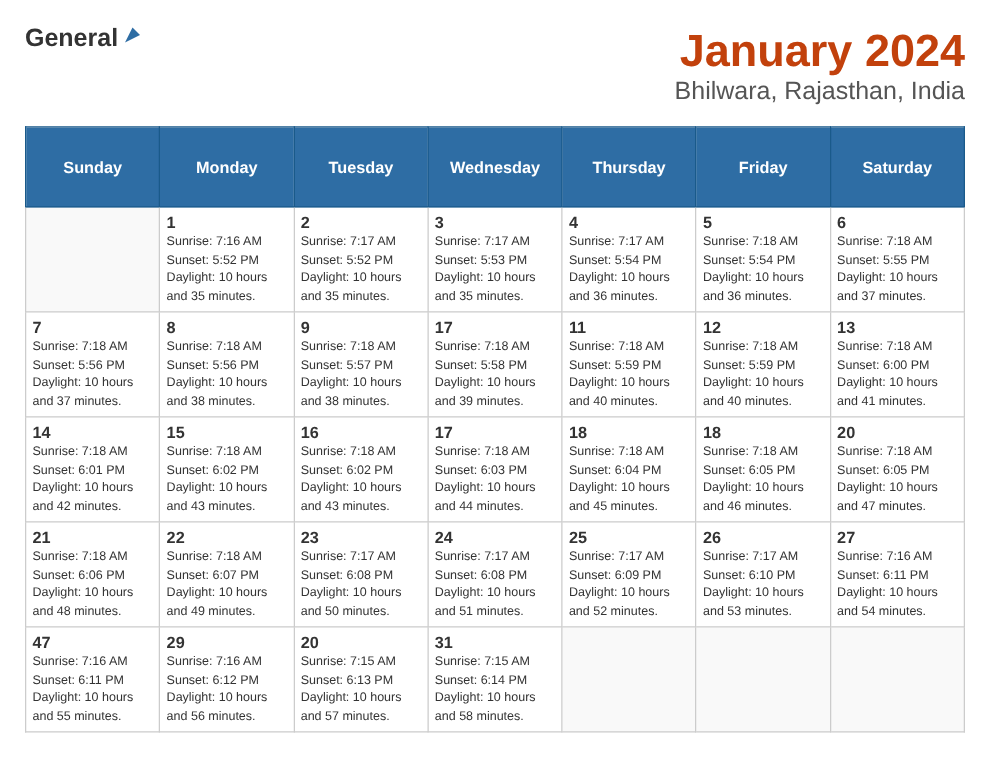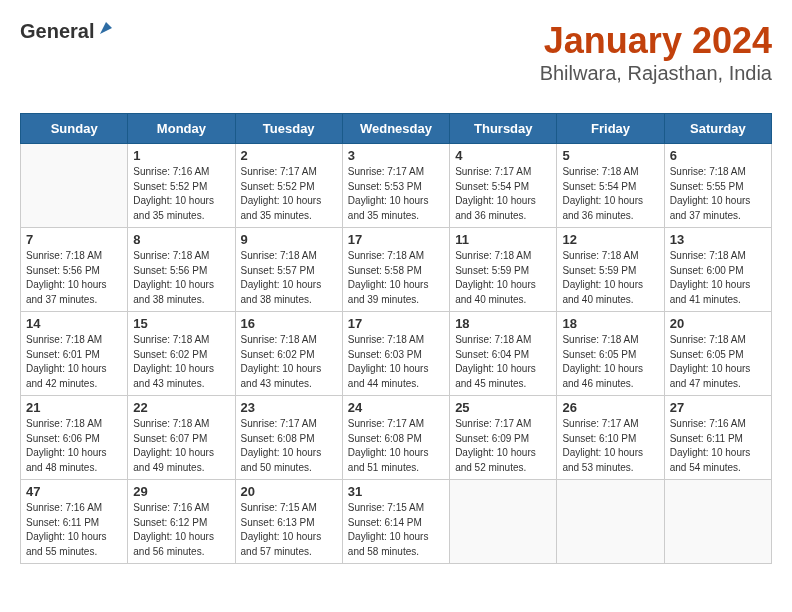--- a/index.html
+++ b/index.html
@@ -7,21 +7,21 @@
       font-family: Arial, sans-serif;
       background: #fff;
       width: 792px;
       min-height: 612px;
       padding: 20px;
     }
     .header {
       display: flex;
       justify-content: space-between;
       align-items: flex-start;
-      margin-bottom: 28px;
+      margin-bottom: 16px;
     }
     .logo {
       display: flex;
       align-items: center;
     }
     .title-block {
       text-align: right;
     }
     .month-title {
       font-size: 36px;
@@ -34,21 +34,21 @@
     }
     .calendar {
       width: 100%;
       border-collapse: collapse;
       border: 1px solid #ccc;
     }
     .calendar th {
       background-color: #2e6da4;
       color: #fff;
       text-align: center;
-      padding: 7px 4px;
+      padding: 24px 4px;
       font-size: 13px;
       border: 1px solid #1a5a8a;
     }
     .calendar td {
       vertical-align: top;
       border: 1px solid #ccc;
       padding: 4px 5px;
       width: calc(100% / 7);
       min-height: 80px;
       background: #fff;

